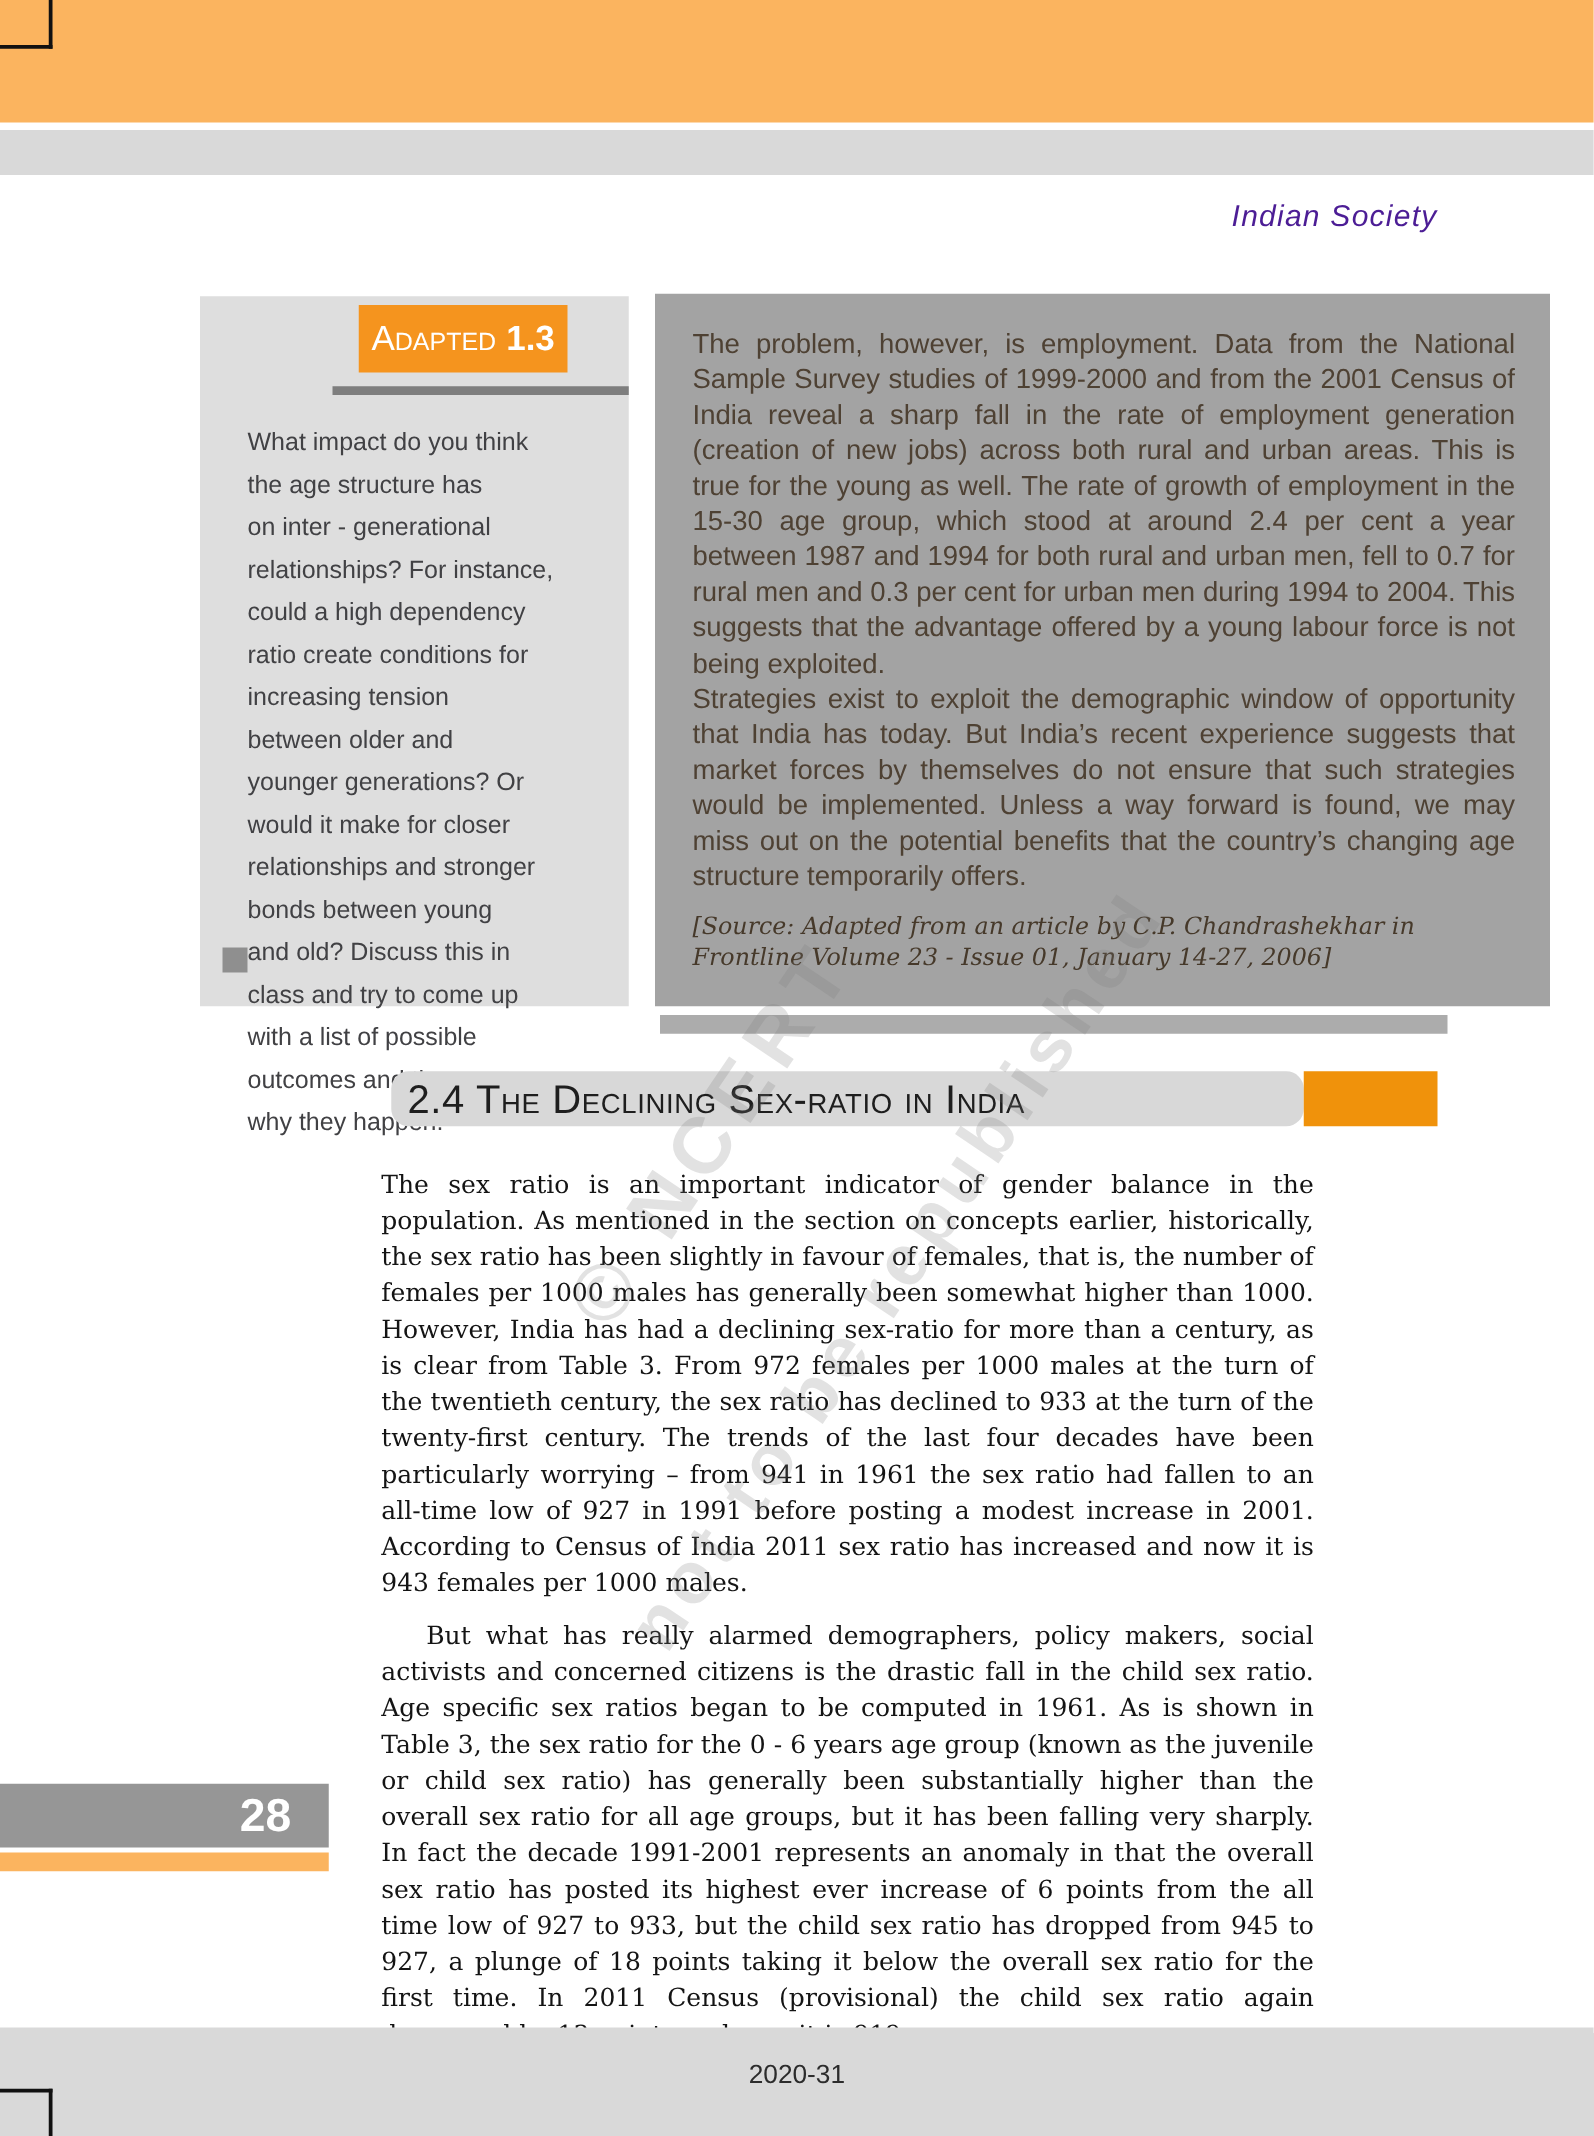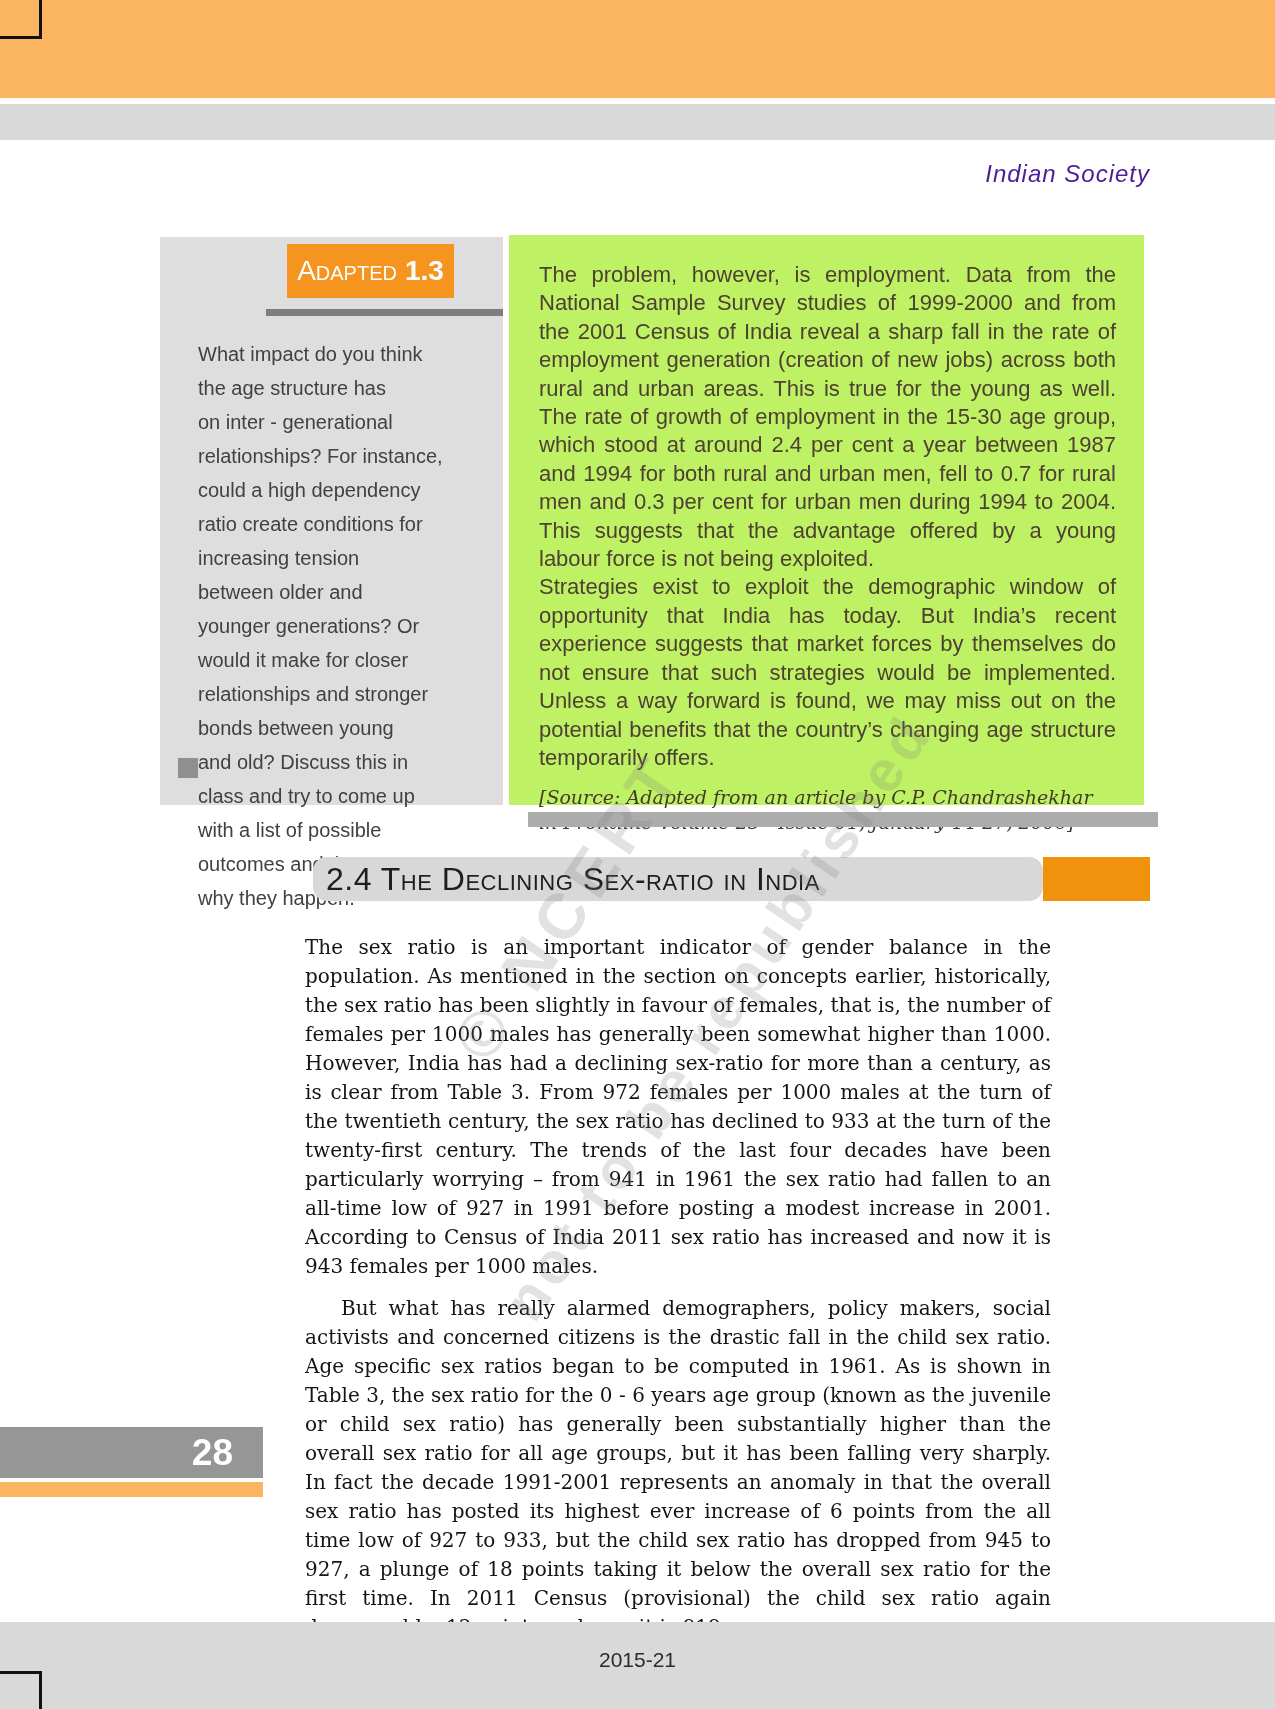--- a/index.html
+++ b/index.html
@@ -25,21 +25,21 @@
   .activity-box{left:160px;top:237px;width:343px;height:568px;background:#dedede;}
   .activity-header{left:127px;top:7px;width:167px;height:54px;background:#f5941e;
       color:#ffffff;text-align:center;line-height:54px;font-size:28px;font-variant:small-caps;}
   .activity-header .num{font-weight:bold;margin-left:8px;font-variant:normal;}
   .activity-rule{left:106px;top:72px;width:237px;height:7px;background:#7e7e7e;}
   .activity-text{left:38px;top:100px;width:300px;font-size:20px;line-height:34px;
       color:#414144;white-space:pre-line;}
   .activity-bullet{left:18px;top:521px;width:20px;height:20px;background:#8f8f8f;}
 
   
-  .info-box{left:509px;top:235px;width:635px;height:570px;background:#bef264;
+  .info-box{left:524px;top:235px;width:716px;height:570px;background:#a3a3a3;
       box-sizing:border-box;padding:26px 28px 0 30px;}
   .info-box p{margin:0;font-size:22px;line-height:28.4px;text-align:justify;color:#4e4133;}
   .info-source{display:block;margin-top:13px;font-family:"DejaVu Serif",serif;font-style:italic;
       font-size:19px;line-height:25px;color:#46392a;}
   .info-shadow{left:528px;top:812px;width:630px;height:15px;background:#acacac;}
 
   
   .section-bar{left:313px;top:857px;width:730px;height:44px;background:#d8d8d8;
       font-size:32px;font-variant:small-caps;color:#1e1e1e;line-height:45px;
       box-sizing:border-box;padding-left:13px;letter-spacing:0.5px;white-space:nowrap;border-radius:14px;}
@@ -114,18 +114,18 @@
 <div class="abs section-accent"></div>
 
 <div class="abs body-text">
   <p>The sex ratio is an important indicator of gender balance in the population.  As mentioned in the section on concepts earlier, historically, the sex ratio has been slightly in favour of females, that is, the number of females per 1000 males has generally been somewhat higher than 1000.  However, India has had a declining sex-ratio for more than a century, as is clear from Table 3.  From 972 females per 1000 males at the turn of the twentieth century, the sex ratio has declined to 933 at the turn of the twenty-first century.  The trends of the last four decades have been particularly worrying – from 941 in 1961 the sex ratio had fallen to an all-time low of 927 in 1991 before posting a modest increase in 2001. According to Census of India 2011 sex ratio has increased and now it is 943 females per 1000 males.</p>
   <p>But what has really alarmed demographers, policy makers, social activists and concerned citizens is the drastic fall in the child sex ratio.  Age specific sex ratios began to be computed in 1961.  As is shown in Table 3, the sex ratio for the 0 - 6 years age group (known as the juvenile or child sex ratio) has generally been substantially higher than the overall sex ratio for all age groups, but it has been falling very sharply.  In fact the decade 1991-2001 represents an anomaly in that the overall sex ratio has posted its highest ever increase of 6 points from the all time low of 927 to 933, but the child sex ratio has dropped from 945 to 927, a plunge of 18 points taking it below the overall sex ratio for the first time. In 2011 Census (provisional) the child sex ratio again decreased by 13 points and now it is 919.</p>
 </div>
 
 <div class="abs pagenum-bar">28</div>
 <div class="abs pagenum-accent"></div>
 
-<div class="abs footer-band">2015-21</div>
+<div class="abs footer-band">2020-31</div>
 <div class="abs mark mark-bl-h"></div>
 <div class="abs mark mark-bl-v"></div>
 
 <div class="abs wm wm1">© NCERT</div>
 <div class="abs wm wm2">not to be republished</div>
 
 </body></html>

